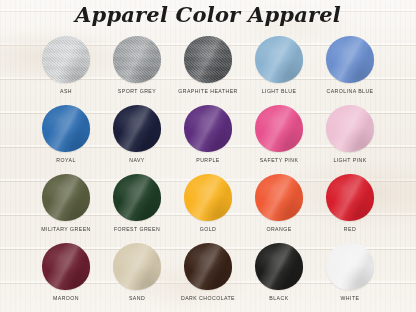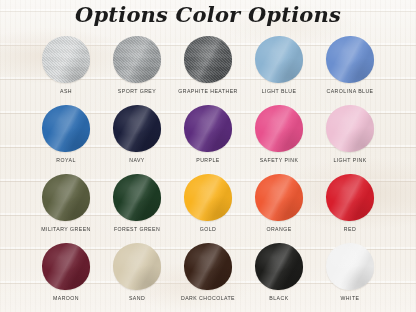--- a/index.html
+++ b/index.html
@@ -148,21 +148,21 @@
     text-transform: uppercase;
     white-space: nowrap;
     font-family: "Liberation Sans", sans-serif;
   }
 </style>
 </head>
 <body>
 
 <div id="board">
 
-  <div id="title">Options Color Options</div>
+  <div id="title">Apparel Color Apparel</div>
 
   <div id="grid">
       <div class="row">
         <div class="cell">
           <div class="swatch heather" title="ASH" style="background-color: rgb(211, 214, 215);"></div>
           <div class="label">ASH</div>
         </div>
         <div class="cell">
           <div class="swatch heather" title="SPORT GREY" style="background-color: rgb(160, 164, 166);"></div>
           <div class="label">SPORT GREY</div>

